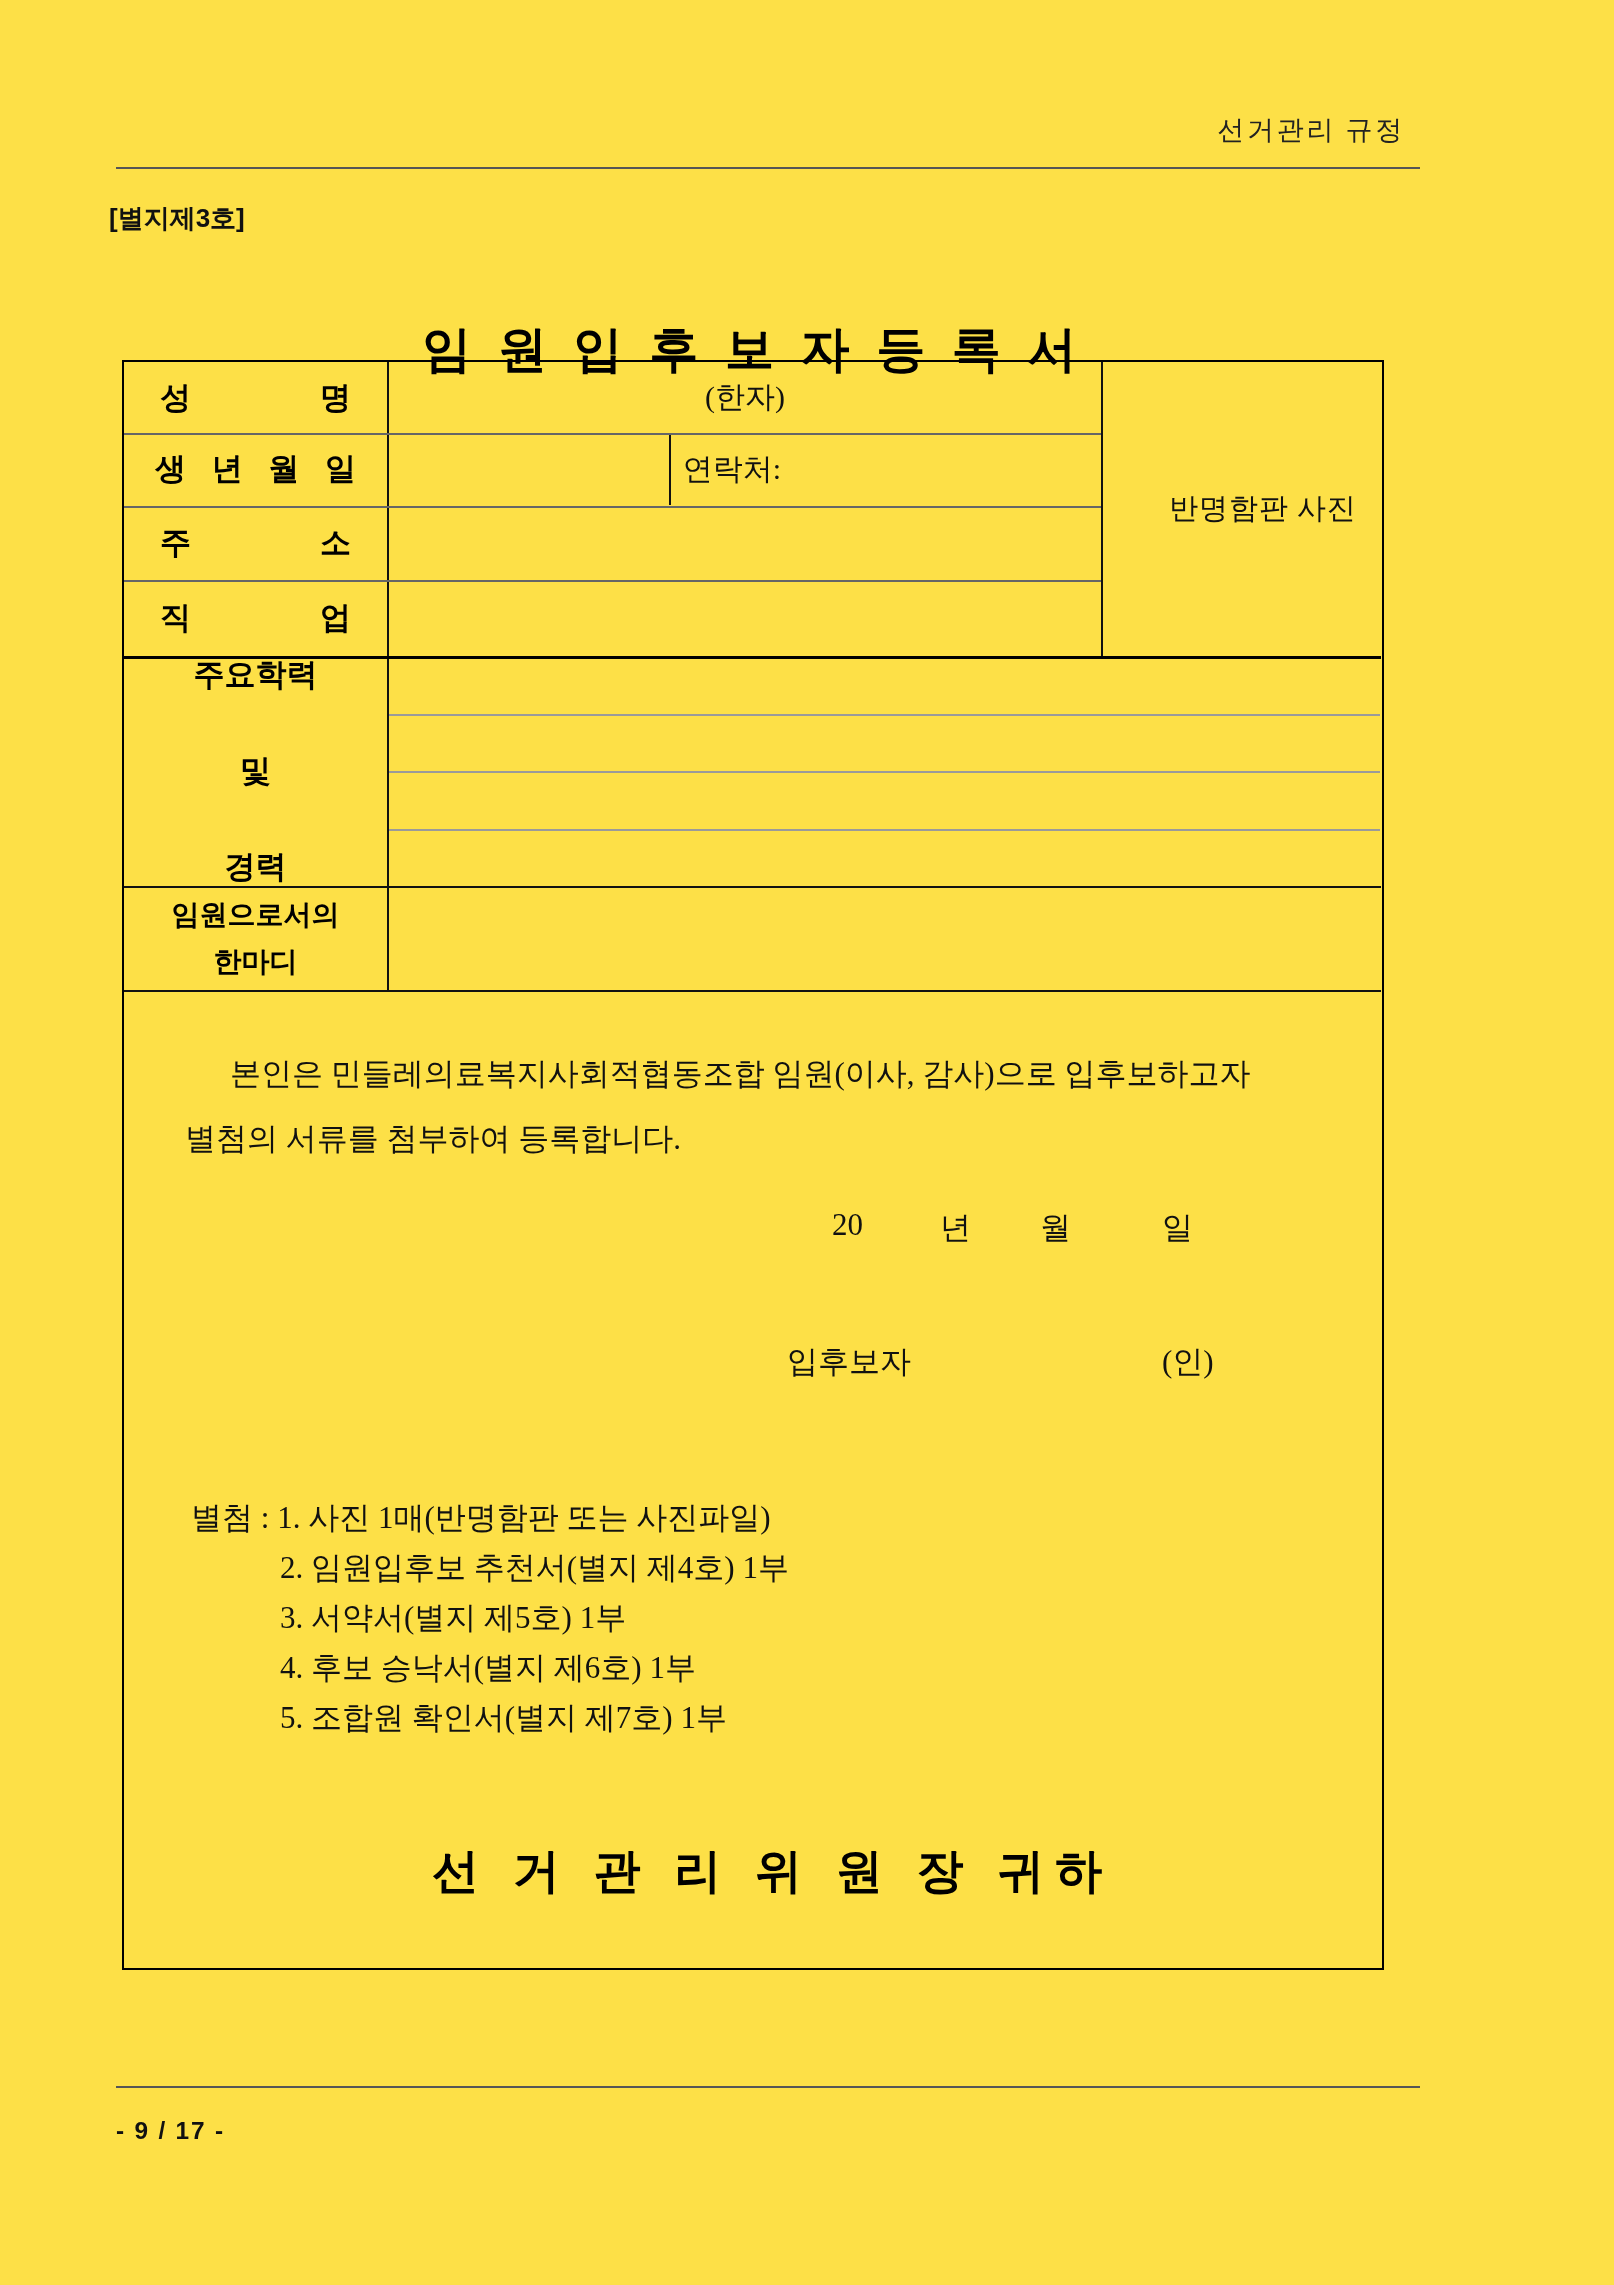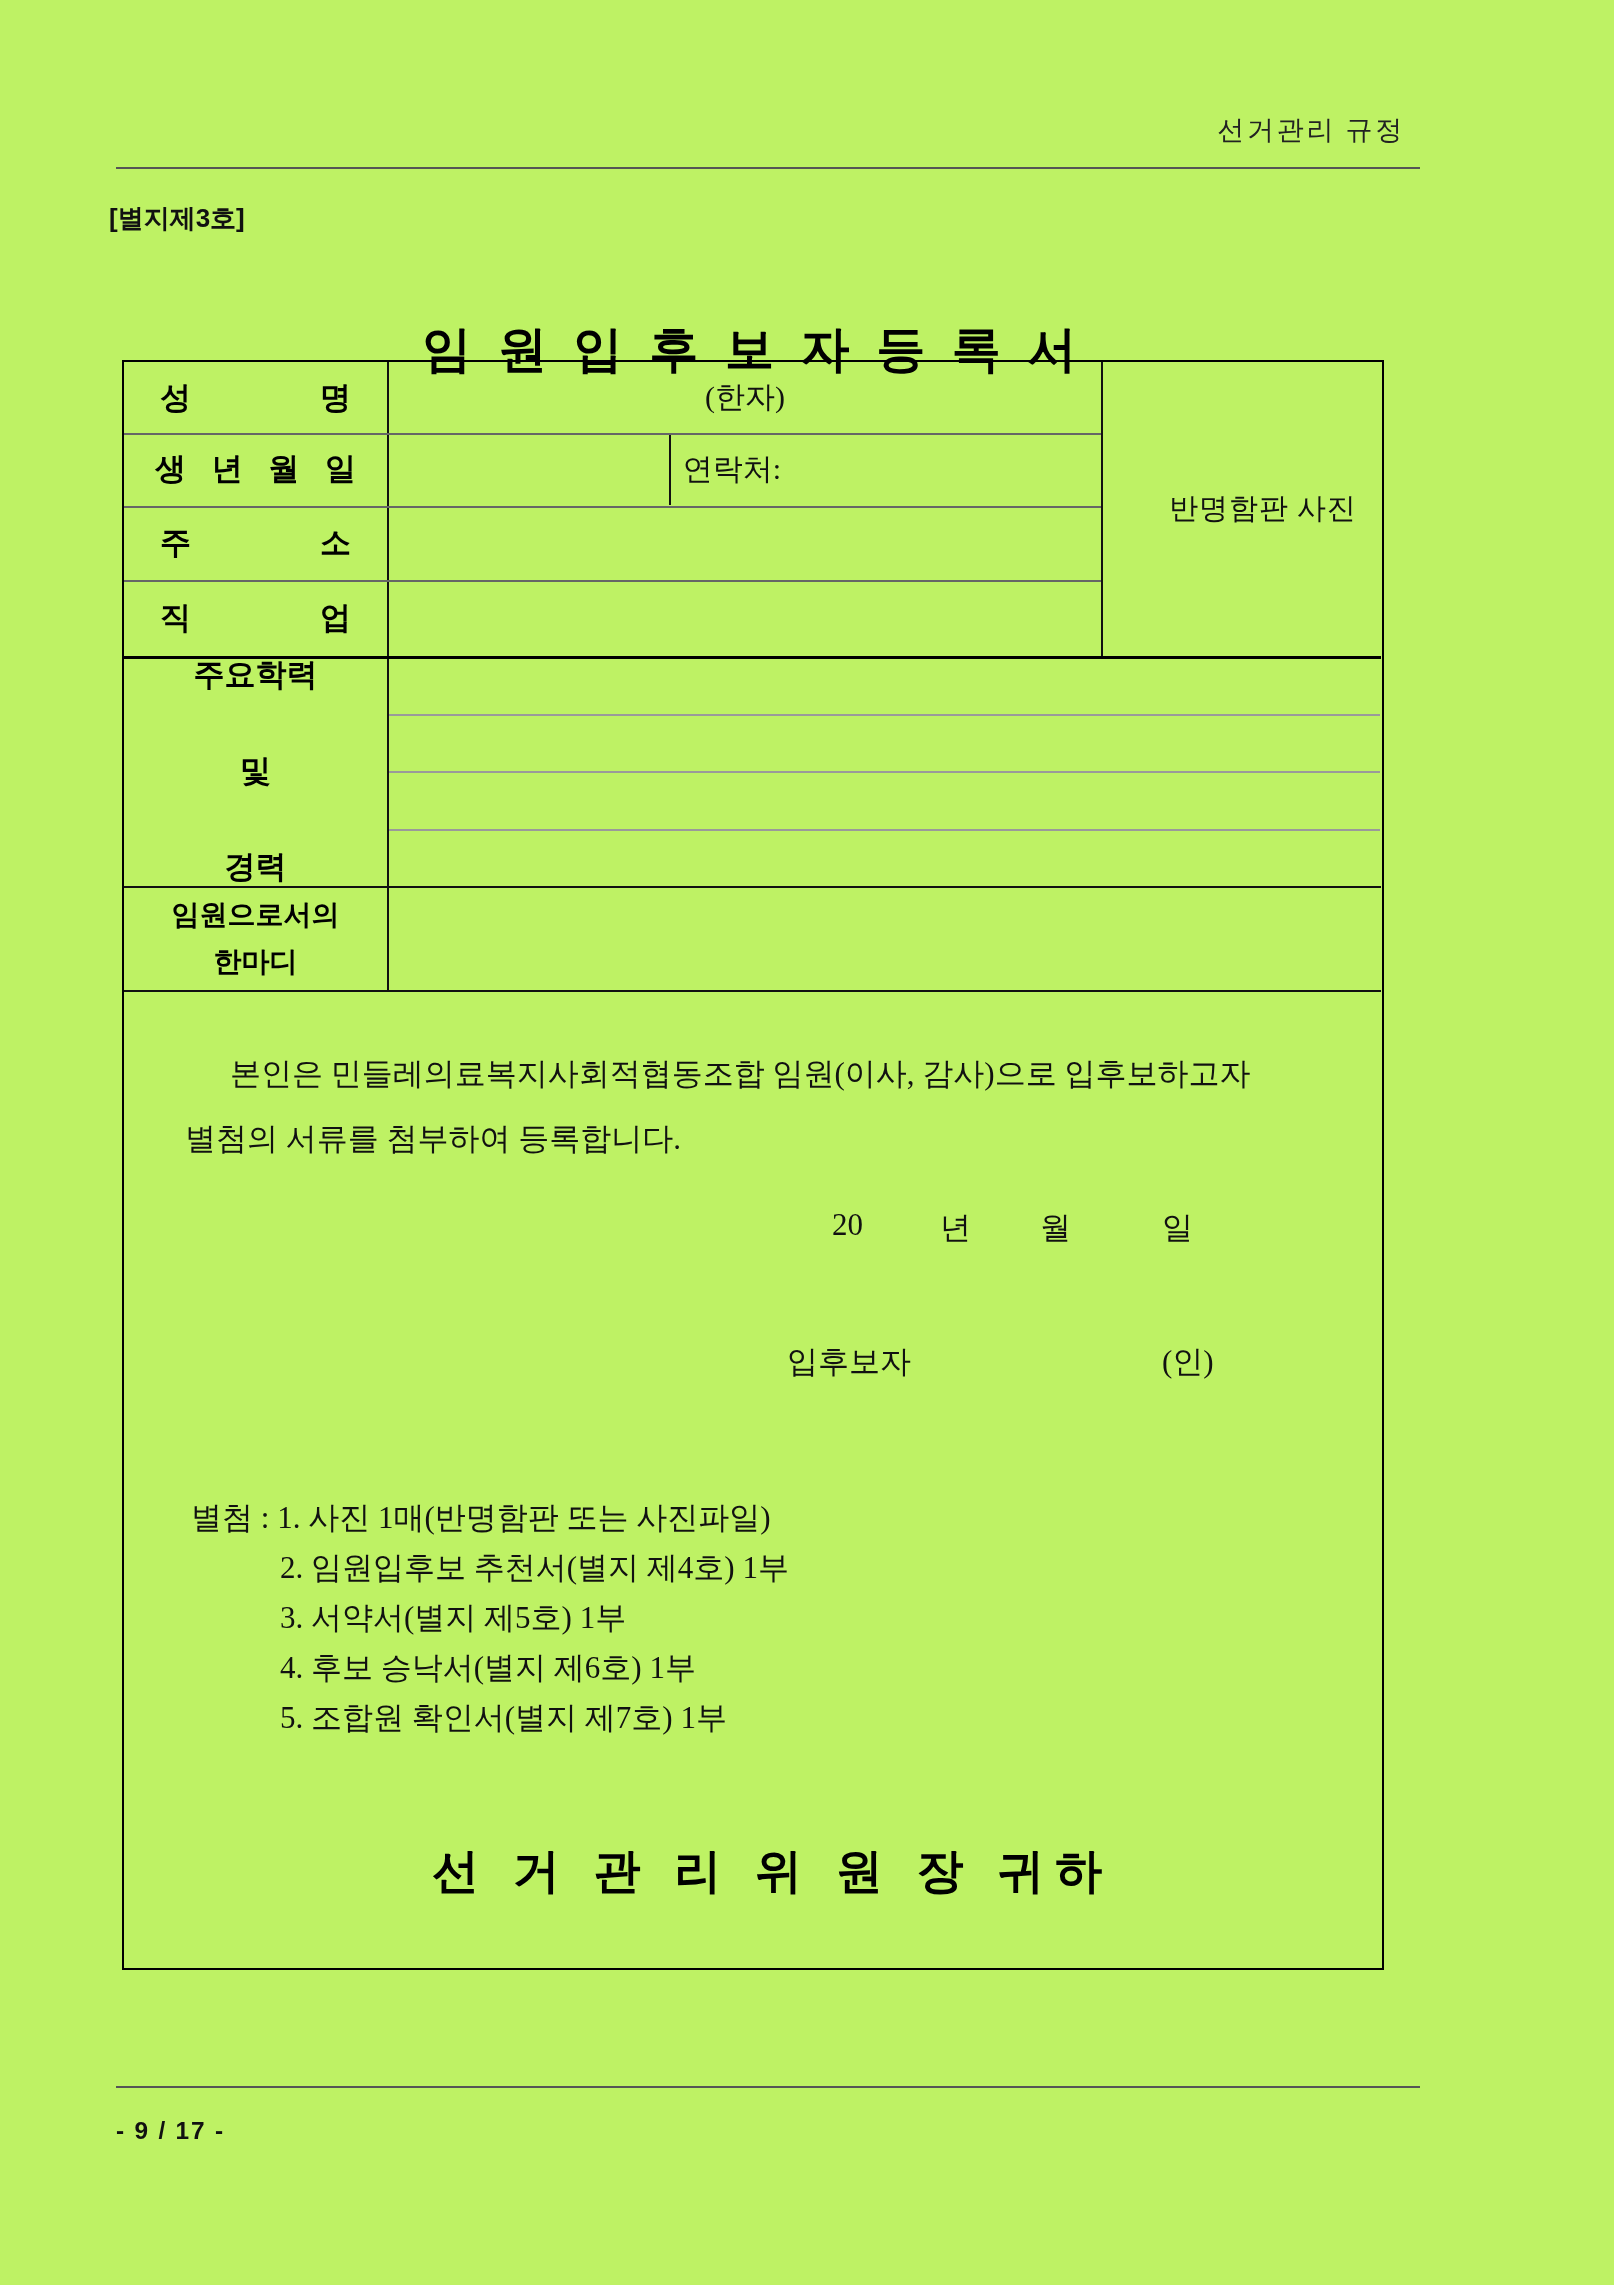--- a/index.html
+++ b/index.html
@@ -1,18 +1,18 @@
 <!DOCTYPE html>
 <html style="font-size:14.5px"><head>
 <meta charset="utf-8">
 <style>
   html,body{margin:0;padding:0;background:#e8e8e8;}
   .page{
     position:relative;width:1615px;height:2285px;margin:0 auto;
-    background:#bef264;color:#111;
+    background:#fde047;color:#111;
     font-family:"Liberation Serif","DejaVu Serif",serif;
     overflow:hidden;
   }
   
   .header-right{
     position:absolute;left:116px;top:112px;width:1289px;
     text-align:right;font-size:27px;letter-spacing:2.7px;color:#222;
   }
   .rule{position:absolute;left:116px;width:1304px;height:1.8px;background:#555;}
   .rule.top{top:167px;}

